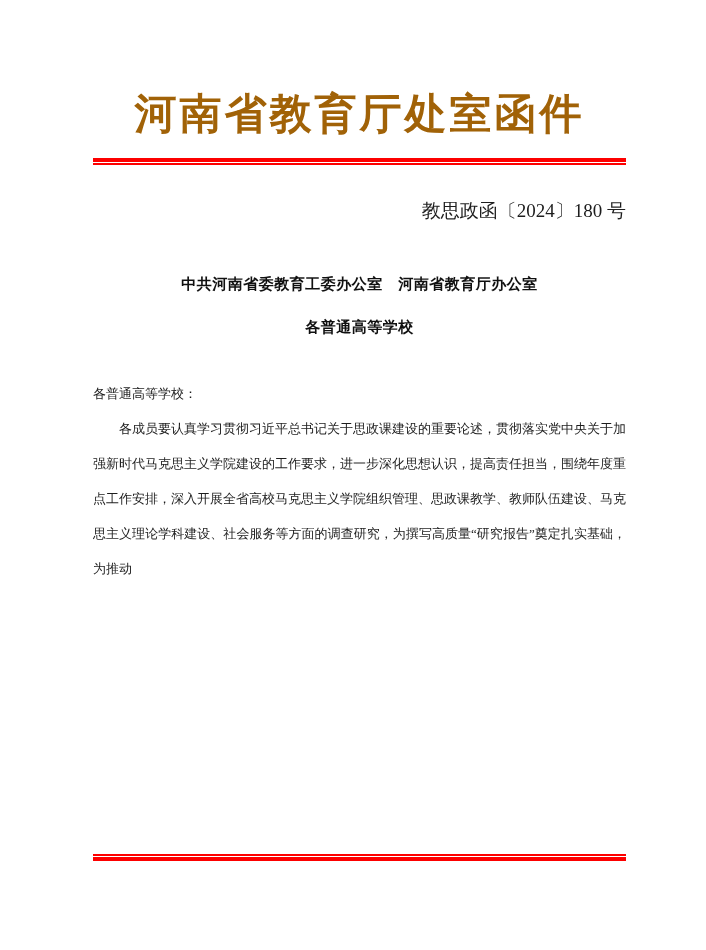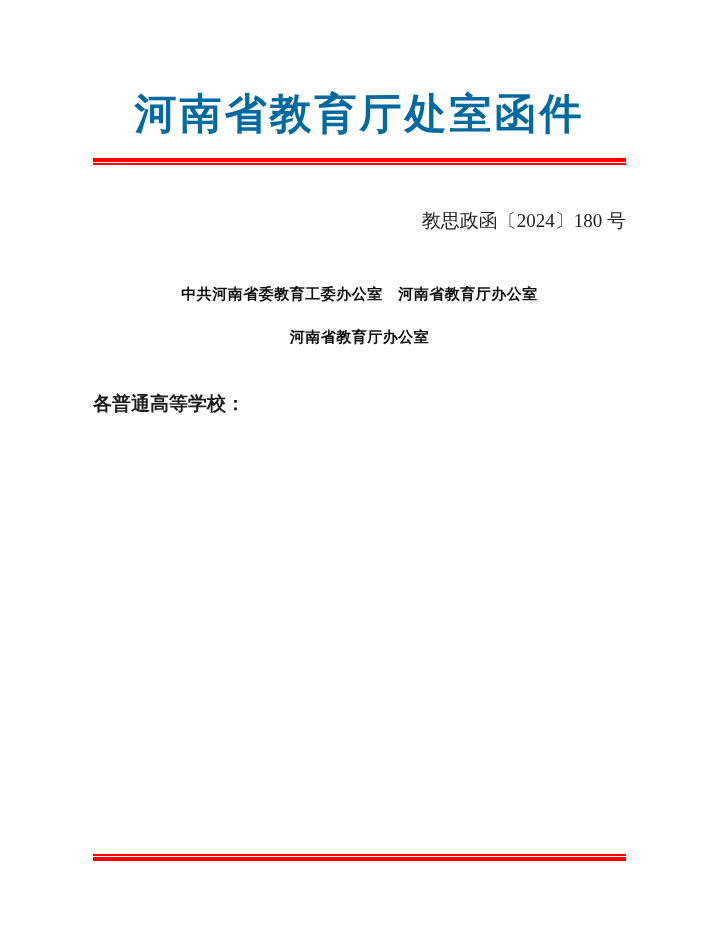--- a/index.html
+++ b/index.html
@@ -19,56 +19,55 @@
     width: 533px;
     top: 0;
   }
   .masthead {
     margin-top: 90px;
     text-align: center;
     font-size: 42px;
     line-height: 48px;
     font-weight: bold;
     letter-spacing: 3px;
-    color: #0369a1;
+    color: #a16207;
     white-space: nowrap;
   }
   .rule-top {
     margin-top: 20px;
     height: 7px;
     border-top: 4px solid #fd0000;
     border-bottom: 2px solid #fd0000;
     background: transparent;
   }
   .doc-number {
-    margin-top: 44px;
+    margin-top: 34px;
     text-align: right;
     font-size: 19px;
     line-height: 24px;
     color: #1d1d1d;
   }
   .doc-title {
     margin-top: 40px;
     text-align: center;
     font-weight: bold;
     color: #101010;
   }
   .doc-title .t-line {
     font-size: 15px;
     line-height: 43px;
     white-space: nowrap;
     letter-spacing: 0.5px;
   }
   .body-text {
     margin-top: 27px;
-    font-size: 19px;
+    font-size: 13px;
     line-height: 35px;
     color: #1d1d1d;
     text-align: justify;
-    font-weight: bold;
   }
   .salutation {
     text-indent: 0;
   }
   .paragraph {
     text-indent: 2em;
   }
   .rule-bottom {
     position: absolute;
     left: 93px;
@@ -87,23 +86,24 @@
   <div class="content">
 
     <div class="masthead">河南省教育厅处室函件</div>
 
     <div class="rule-top"></div>
 
     <div class="doc-number">教思政函〔2024〕180 号</div>
 
     <div class="doc-title">
       <div class="t-line">中共河南省委教育工委办公室　河南省教育厅办公室</div>
-      <div class="t-line">河南省教育厅办公室</div>
+      <div class="t-line">各普通高等学校</div>
     </div>
 
     <div class="body-text">
       <div class="salutation">各普通高等学校：</div>
+      <div class="paragraph">各成员要认真学习贯彻习近平总书记关于思政课建设的重要论述，贯彻落实党中央关于加强新时代马克思主义学院建设的工作要求，进一步深化思想认识，提高责任担当，围绕年度重点工作安排，深入开展全省高校马克思主义学院组织管理、思政课教学、教师队伍建设、马克思主义理论学科建设、社会服务等方面的调查研究，为撰写高质量“研究报告”奠定扎实基础，为推动</div>
     </div>
 
   </div>
 
   <div class="rule-bottom"></div>
 </div>
 
 </body></html>

